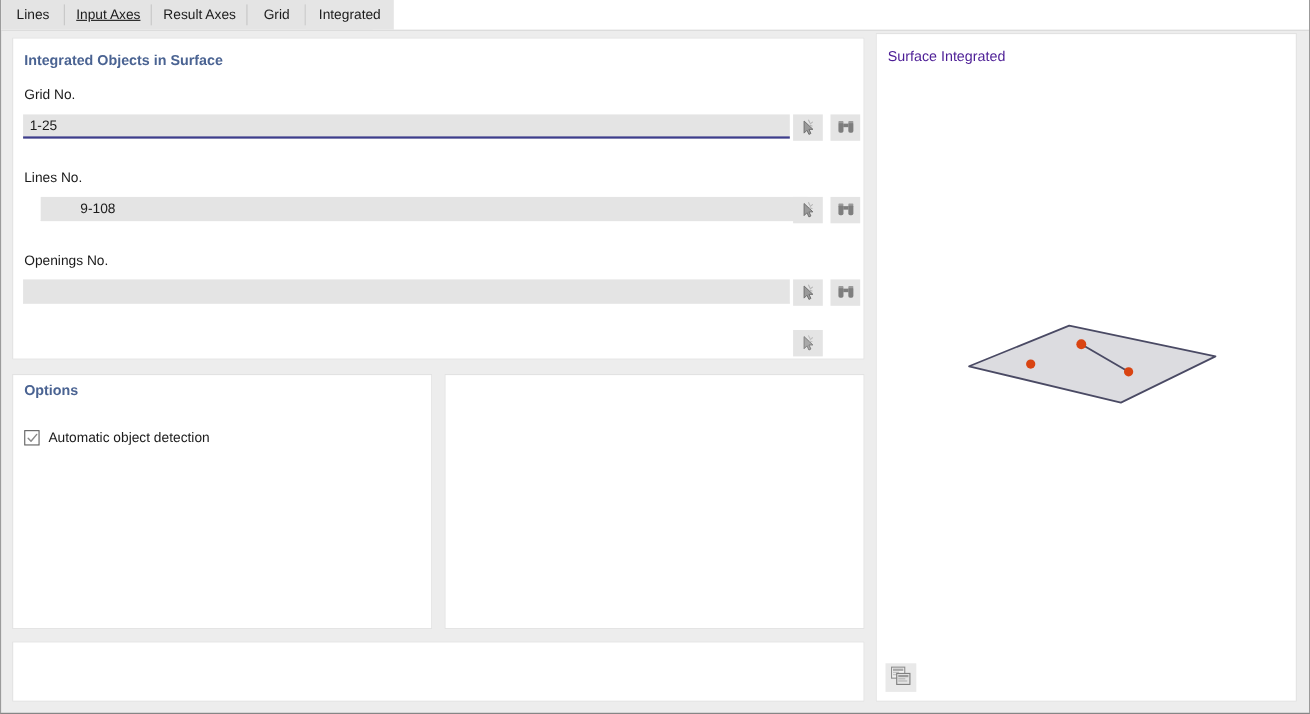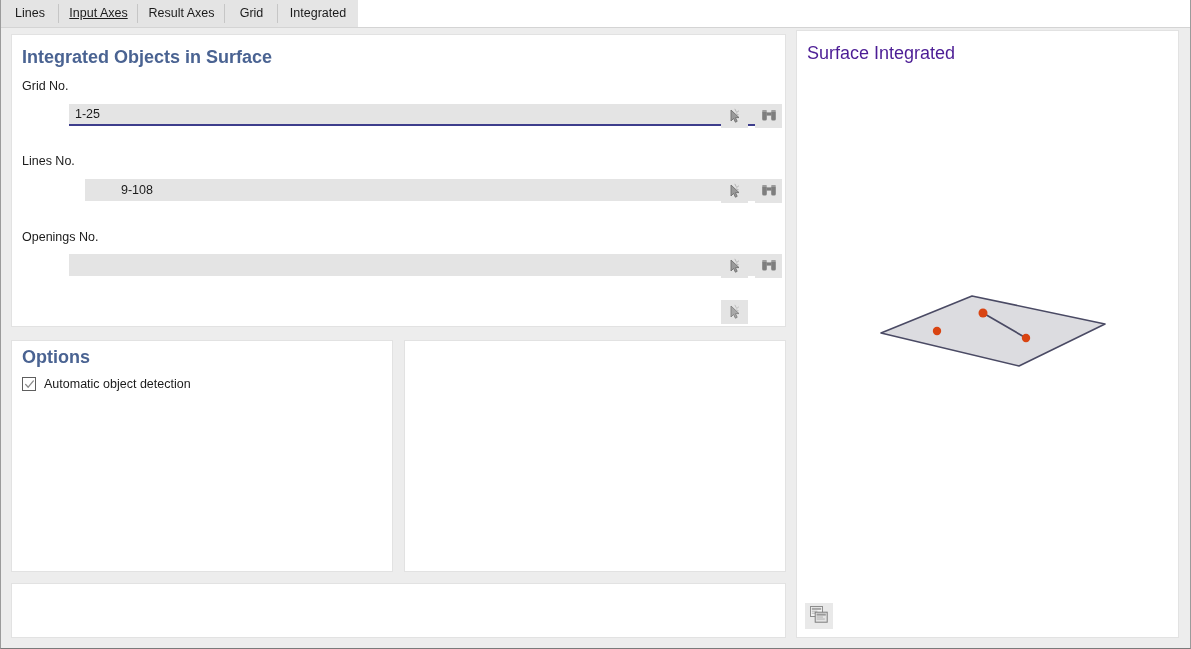--- a/index.html
+++ b/index.html
@@ -77,21 +77,21 @@
   
   .panel {
     position: absolute;
     background: #ffffff;
     border: 1px solid #e2e2e2;
     box-sizing: border-box;
   }
 
   .panel-title {
     position: absolute;
-    font-size: 18px;
+    font-size: 13px;
     font-weight: bold;
     color: #4a6392;
     white-space: nowrap;
   }
   .panel-title.plain {
     font-weight: normal;
     color: #4c1d95;
   }
 
   
@@ -106,21 +106,20 @@
     height: 22px;
     background: #e4e4e4;
     border: none;
     outline: none;
     padding: 0 6px;
     font-family: "Liberation Sans", sans-serif;
     font-size: 12.5px;
     color: #1b1b1b;
     box-sizing: border-box;
     border-bottom: 1px solid #e4e4e4;
-    margin-left: 48px;
   }
   .text-input.focused {
     border-bottom: 2px solid #3d3d8c;
   }
 
   
   .icon-btn {
     position: absolute;
     width: 27px;
     height: 24px;
@@ -296,21 +295,21 @@
           <path d="M9 2.2 L10.2 4.6 M12.6 4.0 L10.6 5.6 M12.2 7.6 L10.1 7.0" stroke="#c0c0c0" stroke-width="1" stroke-linecap="round" fill="none"></path>
         </svg>
       </span>
     </button>
   </div>
 
   <div class="panel" style="left:10px;top:340px;width:382px;height:232px;">
 
     <div class="panel-title" style="left:10px;top:6px;">Options</div>
 
-    <div class="check-row" style="left:10px;top:36px;">
+    <div class="check-row" style="left:10px;top:50px;">
       <span class="checkbox">
         <svg width="11" height="11" viewBox="0 0 11 11">
           <path d="M1.6 5.4 L4.2 8.2 L9.4 1.9" stroke="#8a8a8a" stroke-width="1.3" fill="none" stroke-linecap="round" stroke-linejoin="round"></path>
         </svg>
       </span>
       <span class="check-label">Automatic object detection</span>
     </div>
   </div>
 
   <div class="panel" style="left:403px;top:340px;width:382px;height:232px;">

